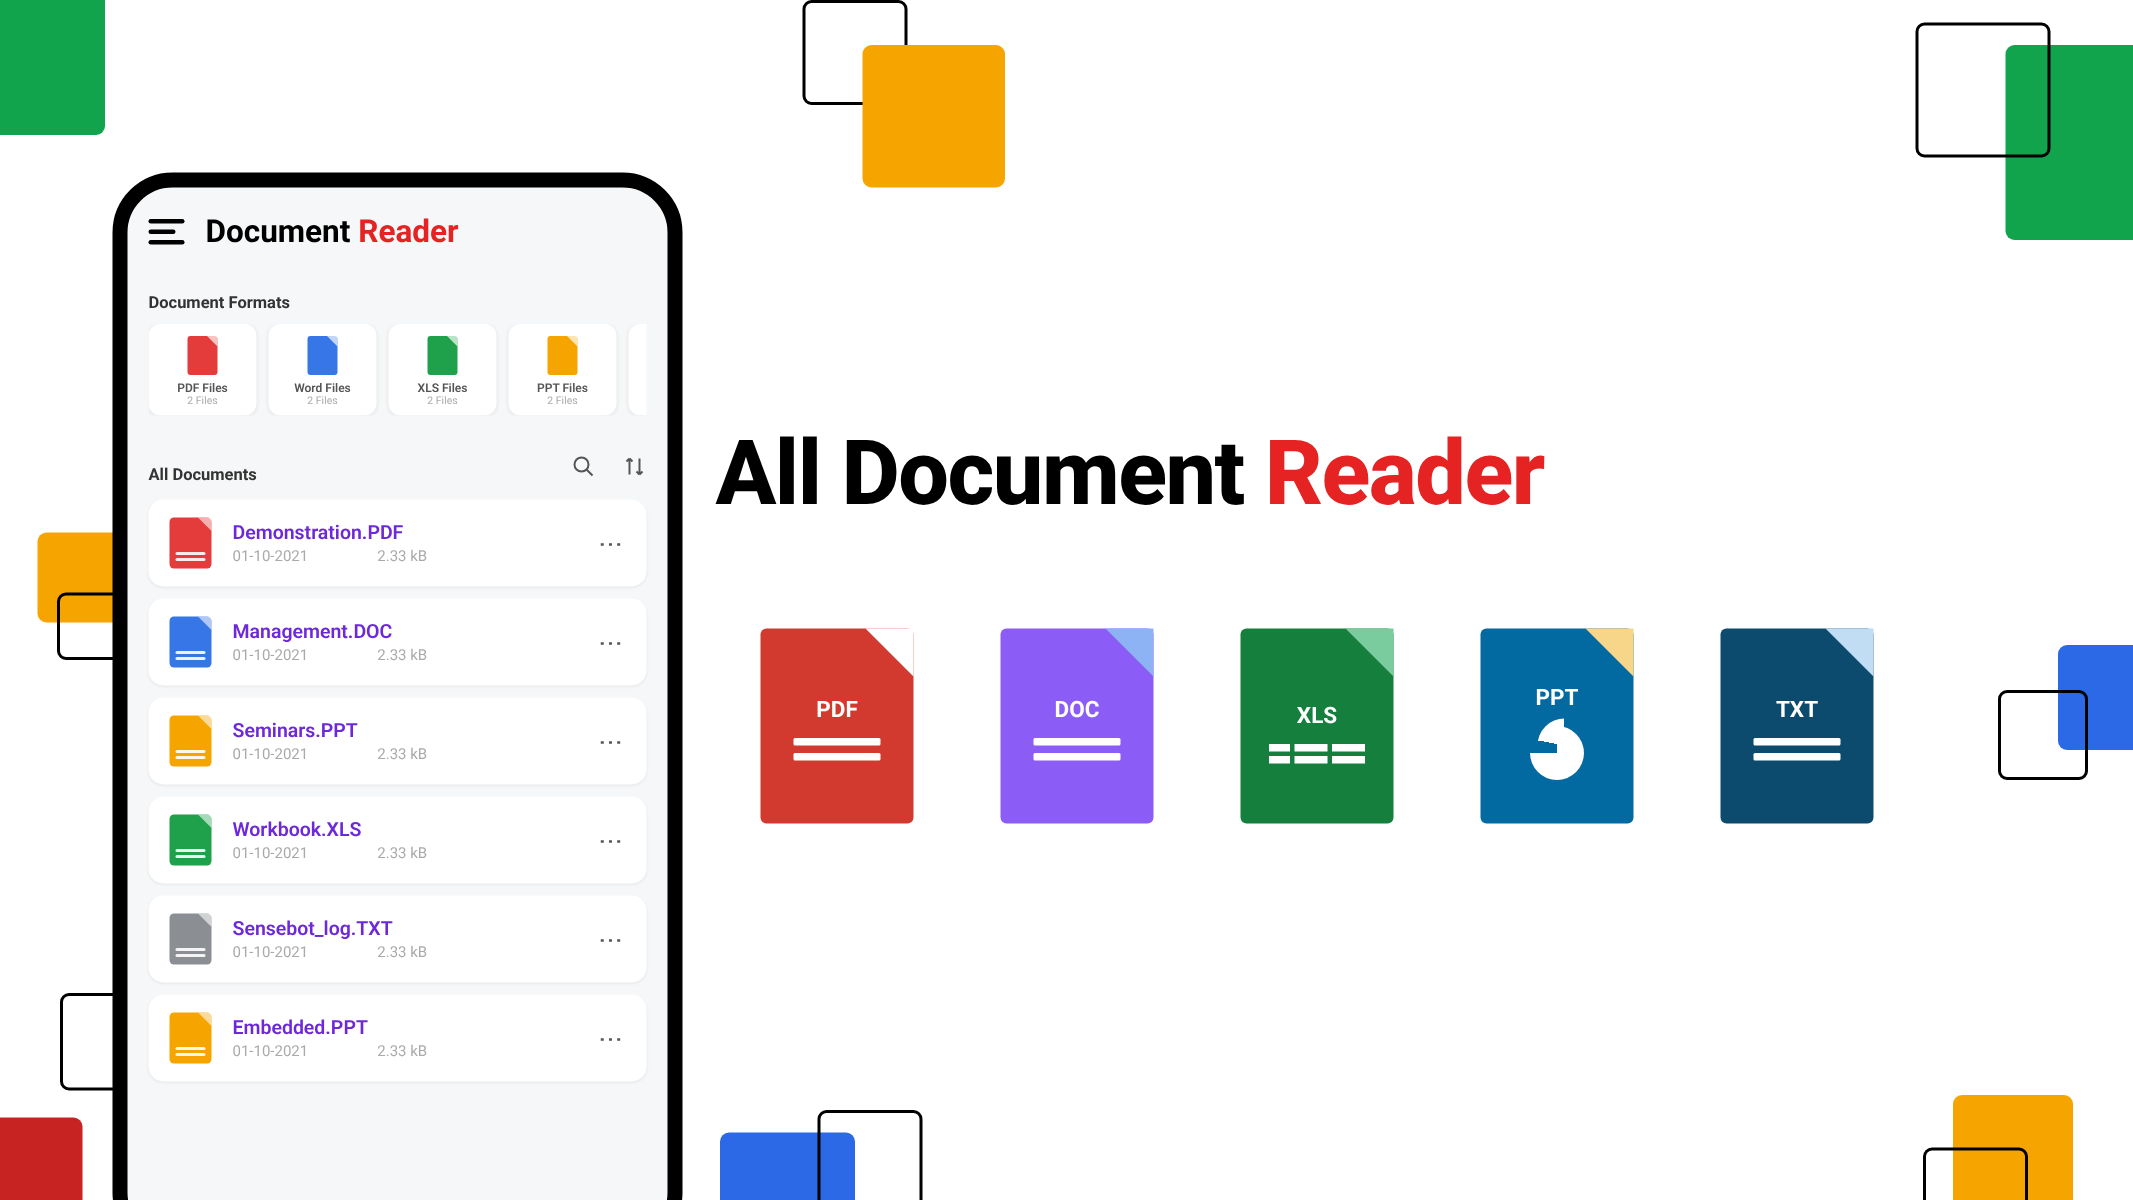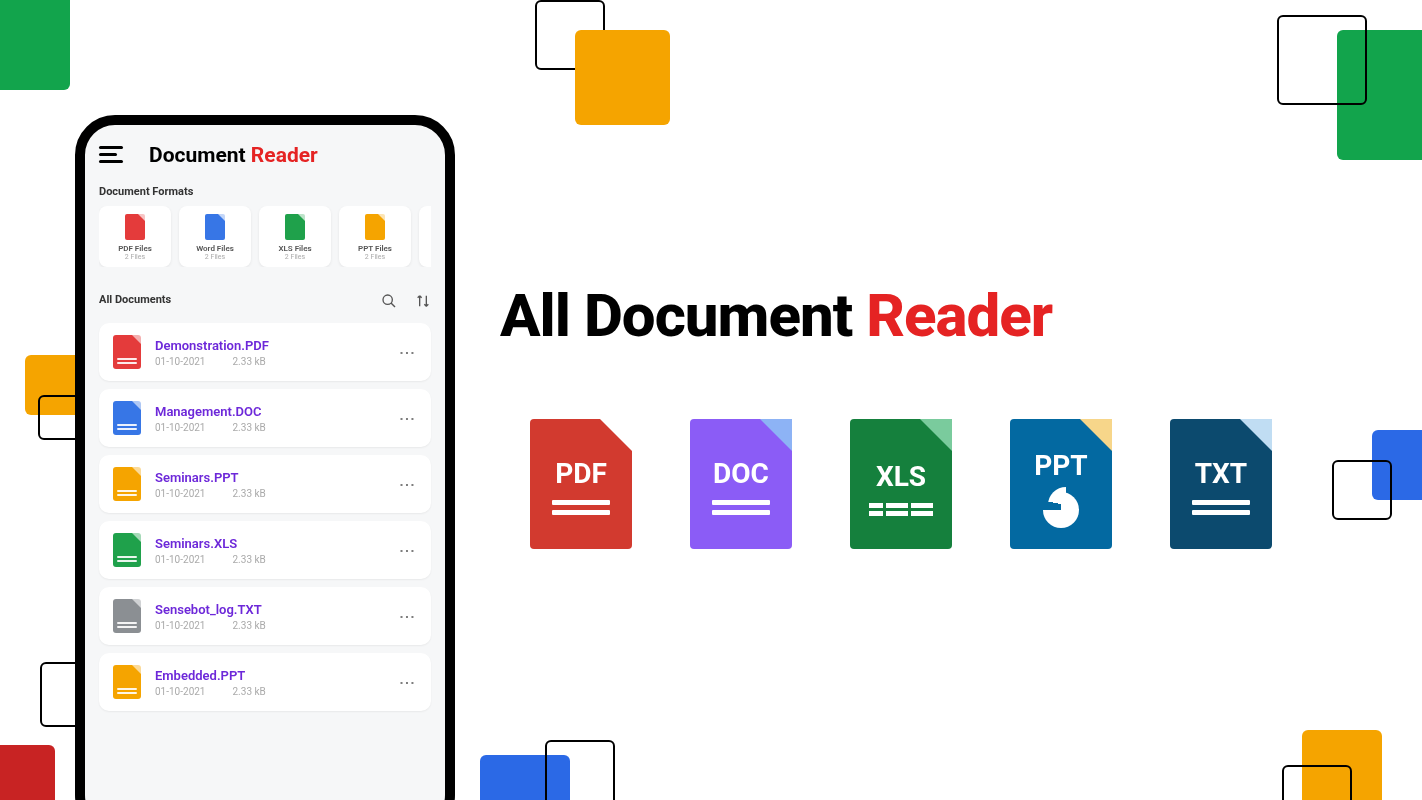--- a/index.html
+++ b/index.html
@@ -18,60 +18,60 @@
 .d9{width:60px;height:60px;border:2px solid #000;right:30px;top:460px}
 .d10{width:85px;height:85px;background:#c82323;left:-30px;bottom:-30px}
 .d11{width:65px;height:65px;border:2px solid #000;left:40px;top:662px}
 .d12{width:90px;height:90px;background:#2b69e6;left:480px;bottom:-45px}
 .d13{width:70px;height:70px;border:2px solid #000;left:545px;bottom:-10px}
 .d14{width:80px;height:80px;background:#f5a400;right:40px;bottom:-10px}
 .d15{width:70px;height:70px;border:2px solid #000;right:70px;bottom:-35px}
 
 
 .phone{position:absolute;left:75px;top:115px;width:380px;border:10px solid #000;border-radius:40px;background:#f6f7f8;padding:18px 14px 0;height:720px;overflow:hidden}
-.phone-header{display:flex;align-items:center;gap:26px;margin-bottom:18px}
+.phone-header{display:flex;align-items:center;gap:14px;margin-bottom:28px}
 .hamburger{width:24px;height:18px;position:relative}
 .hamburger::before,.hamburger::after,.hamburger span{content:"";position:absolute;left:0;height:3px;background:#000;border-radius:2px}
 .hamburger::before{top:0;width:24px}
 .hamburger span{top:7px;width:18px}
 .hamburger::after{top:14px;width:24px}
 .app-title{font-size:21px;font-weight:700}
 .app-title .red{color:#e52323}
 .section-lbl{font-size:11px;font-weight:700;color:#333;margin-bottom:8px}
 .formats{display:flex;gap:8px;margin-bottom:26px;overflow:hidden}
 .fmt{flex:0 0 72px;background:#fff;border-radius:8px;box-shadow:0 1px 3px rgba(0,0,0,.08);display:flex;flex-direction:column;align-items:center;padding:8px 4px 6px}
 .mini-file{width:20px;height:26px;position:relative;border-radius:2px;margin-bottom:4px}
 .mini-file::after{content:"";position:absolute;top:0;right:0;border-style:solid;border-width:0 7px 7px 0;border-color:transparent #fff transparent transparent;opacity:.7}
 .fmt-name{font-size:8px;color:#555;font-weight:600}
 .fmt-count{font-size:7px;color:#aaa}
-.all-docs{display:flex;align-items:flex-start;justify-content:space-between;margin-bottom:10px}
+.all-docs{display:flex;align-items:flex-end;justify-content:space-between;margin-bottom:10px}
 .all-docs-lbl{font-size:11px;font-weight:700;color:#333}
 .hdr-icons{display:flex;gap:18px;color:#555}
 .list{display:flex;flex-direction:column;gap:8px}
 .row{background:#fff;border-radius:10px;padding:12px 14px;display:flex;align-items:center;box-shadow:0 1px 2px rgba(0,0,0,.06)}
 .row-icon{width:28px;height:34px;border-radius:3px;position:relative;margin-right:14px;flex-shrink:0}
 .row-icon::after{content:"";position:absolute;top:0;right:0;border-style:solid;border-width:0 9px 9px 0;border-color:transparent rgba(255,255,255,.6) transparent transparent}
 .row-icon .ln{position:absolute;left:4px;right:4px;height:2px;background:rgba(255,255,255,.9);border-radius:1px}
 .row-icon .ln1{bottom:9px}.row-icon .ln2{bottom:5px}
 .row-mid{flex:1;min-width:0}
 .row-name{font-size:13px;font-weight:600;color:#6d28d9;margin-bottom:3px}
-.row-meta{font-size:10px;color:#aaa;display:flex;gap:27px}
+.row-meta{font-size:10px;color:#aaa;display:flex;gap:46px}
 .more{color:#555;font-size:16px;letter-spacing:-2px;writing-mode:vertical-rl}
 
 .c-pdf{background:#e43b3b}.c-doc{background:#3776e6}.c-xls{background:#1fa14b}.c-ppt{background:#f5a400}.c-txt{background:#8b8f93}
 
 
-.promo{position:absolute;left:500px;top:280px;width:880px}
+.promo{position:absolute;left:477px;top:280px;width:880px}
 .promo h1{font-size:60px;font-weight:800;letter-spacing:-1px}
 .promo h1 .red{color:#e52323}
 .promo h2{font-size:33px;font-weight:600;margin-top:4px;text-align:center}
 .big-icons{display:flex;gap:58px;margin-top:68px;justify-content:flex-start;padding-left:30px}
 .big-file{width:102px;height:130px;border-radius:4px;position:relative;color:#fff;display:flex;flex-direction:column;justify-content:center;align-items:center;padding-top:8px}
 .big-file::after{content:"";position:absolute;top:0;right:0;border-style:solid;border-width:0 32px 32px 0}
-.big-file .lbl{font-size:28px;font-weight:700;margin-bottom:10px}
+.big-file .lbl{font-size:15px;font-weight:700;margin-bottom:10px}
 .big-file .lines{width:58px}
 .big-file .lines div{height:5px;background:#fff;margin-bottom:5px;border-radius:1px}
 .bf-pdf{background:#d23a2f}.bf-pdf::after{border-color:transparent #fff transparent transparent}
 .bf-doc{background:#8b5cf6}.bf-doc::after{border-color:transparent #8db3f5 transparent transparent}
 .bf-xls{background:#15803d}.bf-xls::after{border-color:transparent #7acb9d transparent transparent}
 .bf-ppt{background:#0369a1}.bf-ppt::after{border-color:transparent #f7d68a transparent transparent}
 .bf-txt{background:#0c4a6e}.bf-txt::after{border-color:transparent #c0ddf3 transparent transparent}
 .xls-grid{display:grid;grid-template-columns:14px 22px 22px;gap:3px}
 .xls-grid div{height:5px;background:#fff}
 .ppt-pie{width:36px;height:36px;border-radius:50%;background:conic-gradient(#fff 0 75%,transparent 75% 100%);position:relative}
@@ -191,21 +191,21 @@
           </div>
         </div>
         <div class="more">⋮</div>
       </div>
       <div class="row">
         <div class="row-icon c-xls">
           <div class="ln ln1"></div>
           <div class="ln ln2"></div>
         </div>
         <div class="row-mid">
-          <div class="row-name">Seminars.XLS</div>
+          <div class="row-name">Workbook.XLS</div>
           <div class="row-meta">
             <span>01-10-2021</span>
             <span>2.33 kB</span>
           </div>
         </div>
         <div class="more">⋮</div>
       </div>
       <div class="row">
         <div class="row-icon c-txt">
           <div class="ln ln1"></div>

